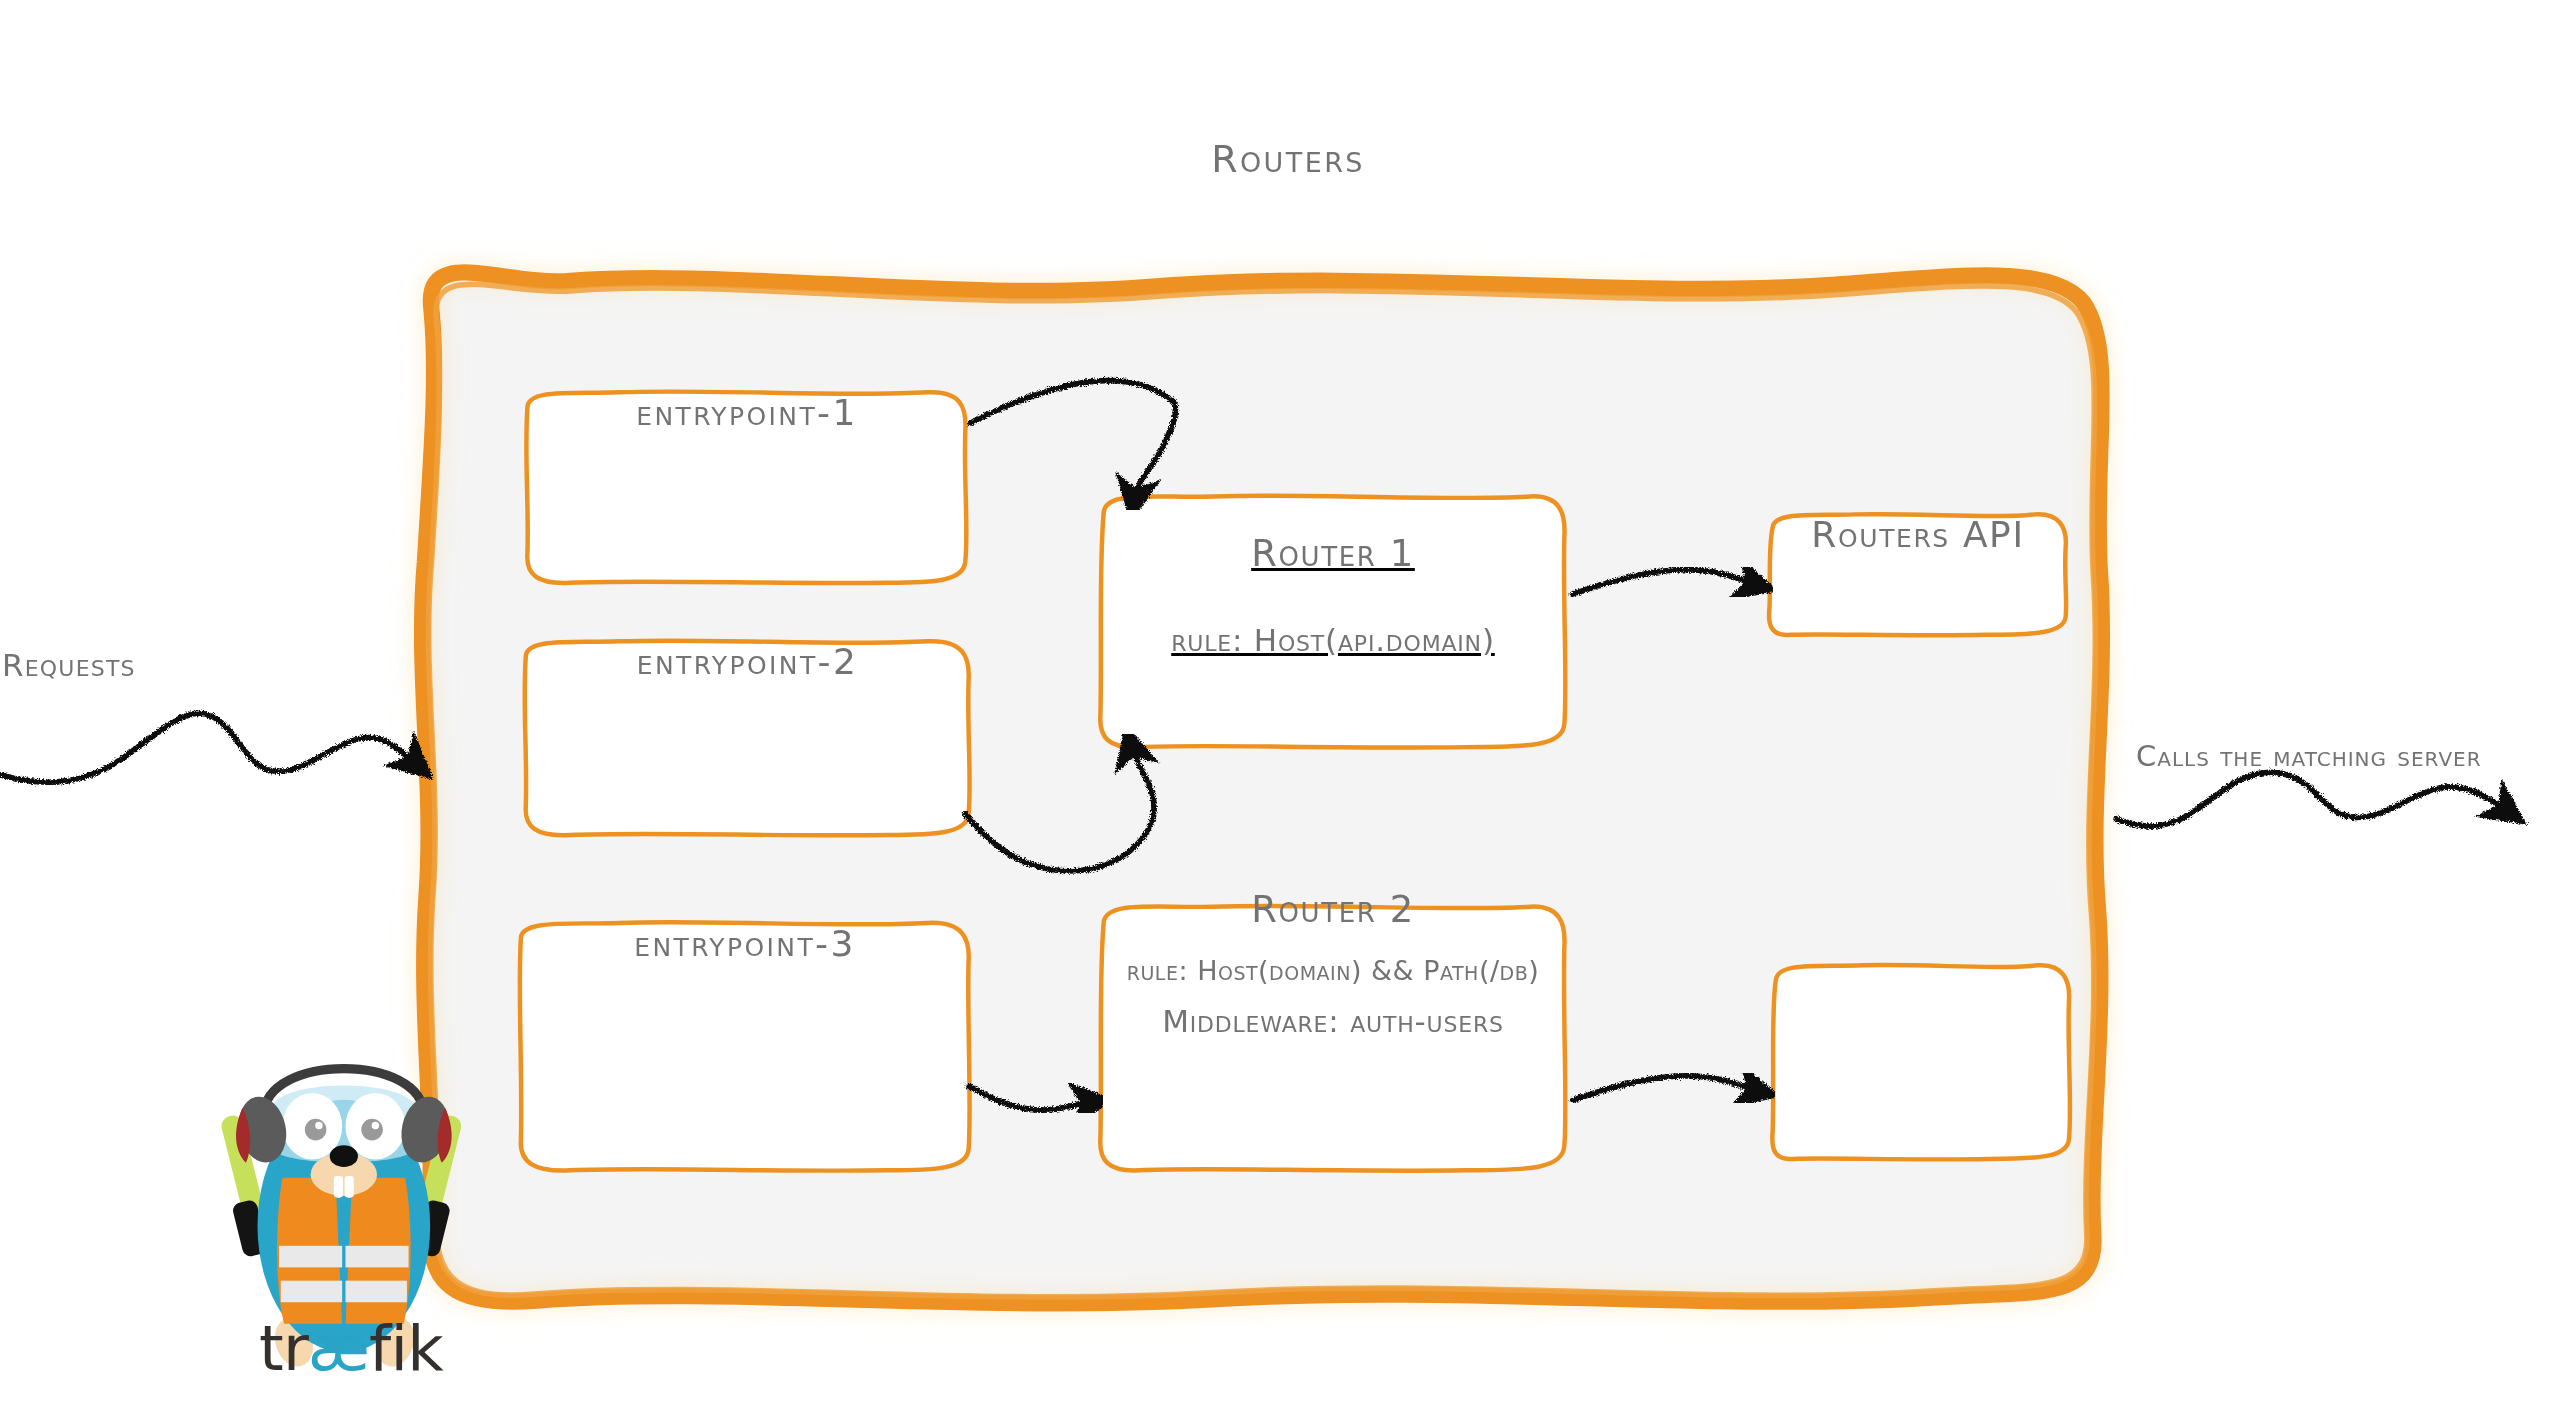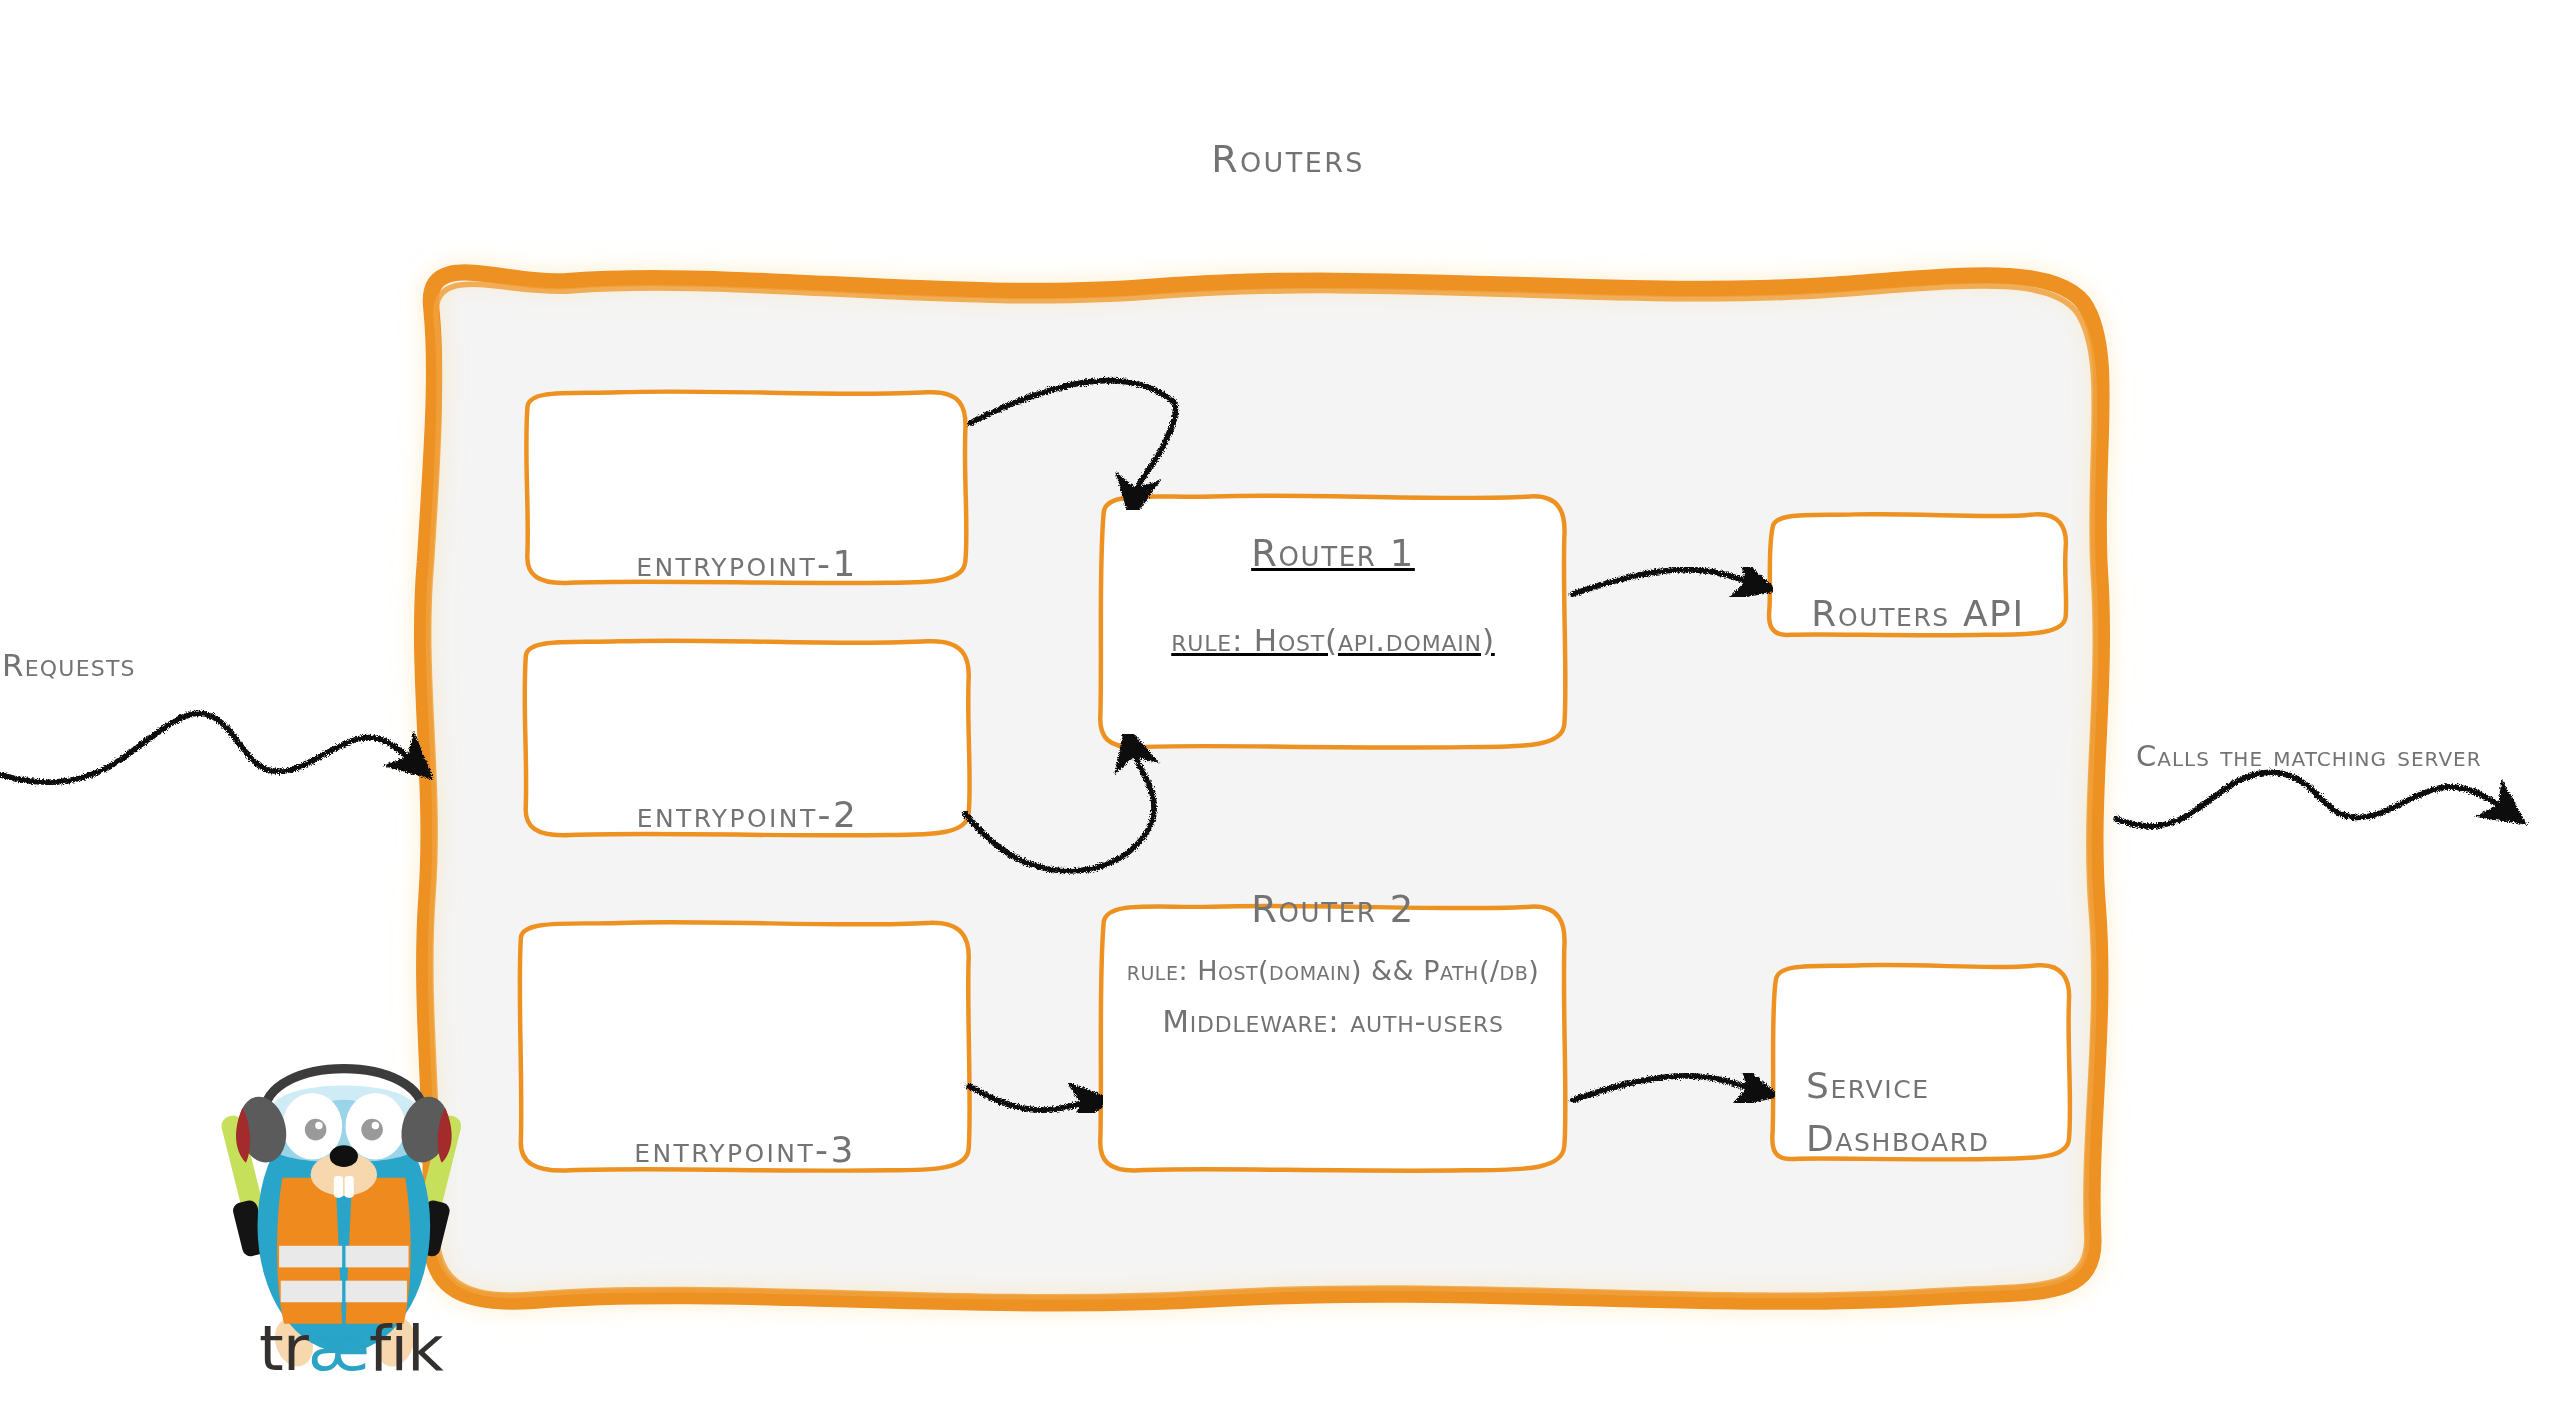--- a/index.html
+++ b/index.html
@@ -45,21 +45,21 @@
   }
 
   
   .node-label {
     position: absolute;
     left: 0; top: 0;
     width: 100%; height: 100%;
     display: flex;
     flex-direction: column;
     align-items: center;
-    justify-content: flex-end;
+    justify-content: flex-start;
     pointer-events: none;
   }
   .node-label.left-align { align-items: flex-start; padding-left: 33px; box-sizing: border-box; }
 
   .ep-text  { font-size: 36px; letter-spacing: 2.4px; }
   .rt-title { font-size: 37px; letter-spacing: 1.6px; }
   .rt-sub   { font-size: 31px; letter-spacing: 0.8px; }
   .rt-sub2  { font-size: 27px; letter-spacing: 0.5px; }
   .svc-text { font-size: 36px; letter-spacing: 1.6px; line-height: 1.15; }
 
@@ -367,26 +367,20 @@
       <span class="hand rt-sub" style="margin-top:16.3px;">Middleware: auth-users</span>
     </div>
   </div>
 
   <div class="abs" style="left:1769px;top:514px;width:298px;height:120px;">
     <div class="node-label">
       <span class="hand svc-text">Routers API</span>
     </div>
   </div>
 
-  <div class="abs" style="left:1773px;top:965px;width:298px;height:194px;">
-    <div class="node-label left-align">
-      <span class="hand svc-text">Service</span>
-      <span class="hand svc-text" style="margin-top:11.4px;">Dashboard</span>
-    </div>
-  </div>
 
   <div class="abs hand" id="requests-label">Requests</div>
 
   <div class="abs hand" id="calls-label">Calls the matching server</div>
 
   <div class="abs" id="traefik-wordmark">
     <span>tr</span><span class="ae">æ</span><span>fik</span>
   </div>
 
 </div>

